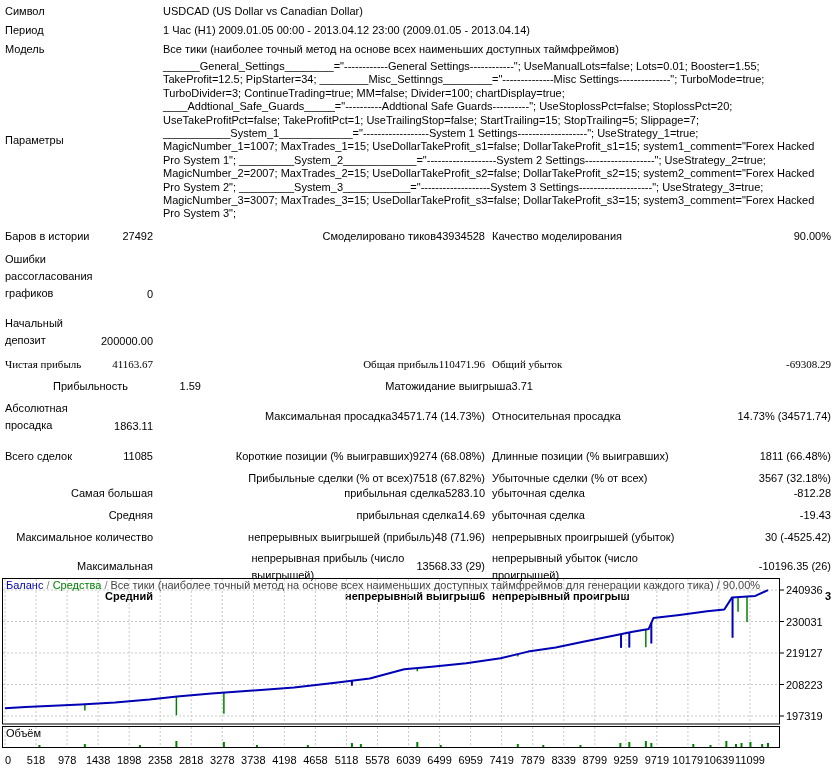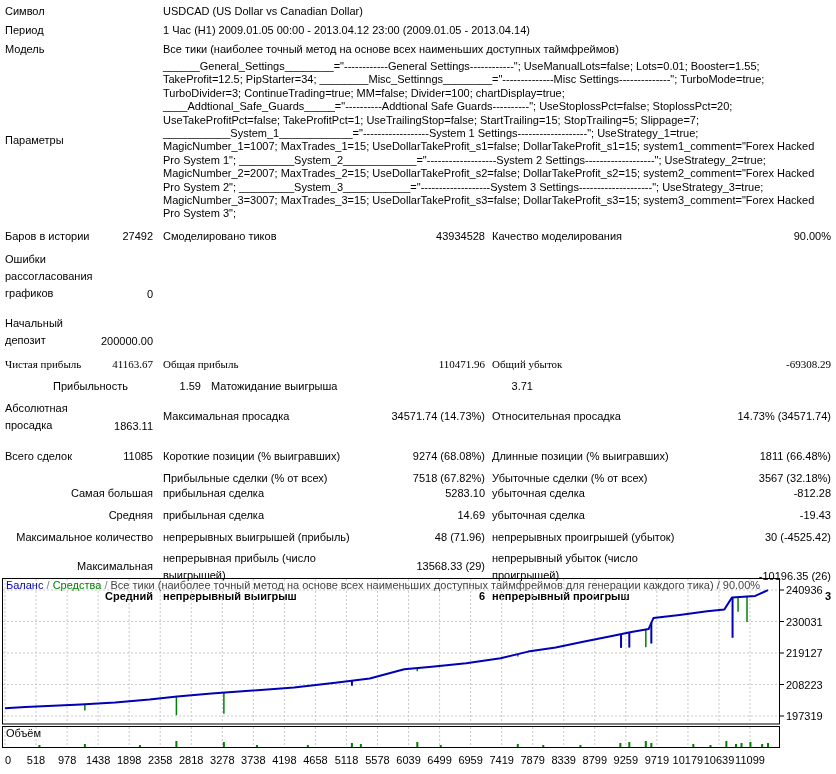--- a/index.html
+++ b/index.html
@@ -2,22 +2,22 @@
 <html><head>
 <meta charset="utf-8">
 <style>
   html,body{margin:0;padding:0;background:#fff;}
   body{width:836px;height:774px;position:relative;overflow:hidden;
        font-family:"Liberation Sans",sans-serif;font-size:11px;color:#000;}
   #report{padding-top:4px;}
   .row{display:flex;align-items:center;margin-left:5px;line-height:15px;}
   .c1{width:148px;flex-shrink:0;display:flex;justify-content:space-between;align-items:flex-end;}
   .c1.right{justify-content:flex-end;text-align:right;}
-  .c2{width:322px;flex-shrink:0;margin-left:10px;display:flex;justify-content:space-between;align-items:center;}
-  .c3{width:339px;flex-shrink:0;margin-left:7px;display:flex;justify-content:space-between;align-items:flex-end;}
+  .c2{width:322px;flex-shrink:0;margin-left:10px;display:flex;justify-content:flex-end;align-items:center;}
+  .c3{width:339px;flex-shrink:0;margin-left:7px;display:flex;justify-content:space-between;align-items:center;}
   .span-cell{margin-left:10px;width:668px;}
   .pre{white-space:pre-wrap;line-height:13.4px;word-break:break-word;}
   .lbl.wrap{line-height:17px;}
   .val{text-align:right;white-space:nowrap;}
   #chart-region{position:absolute;left:0;top:578px;width:836px;height:196px;}
   svg text{font-family:"Liberation Sans",sans-serif;font-size:11px;}
 </style>
 </head>
 <body>
 

